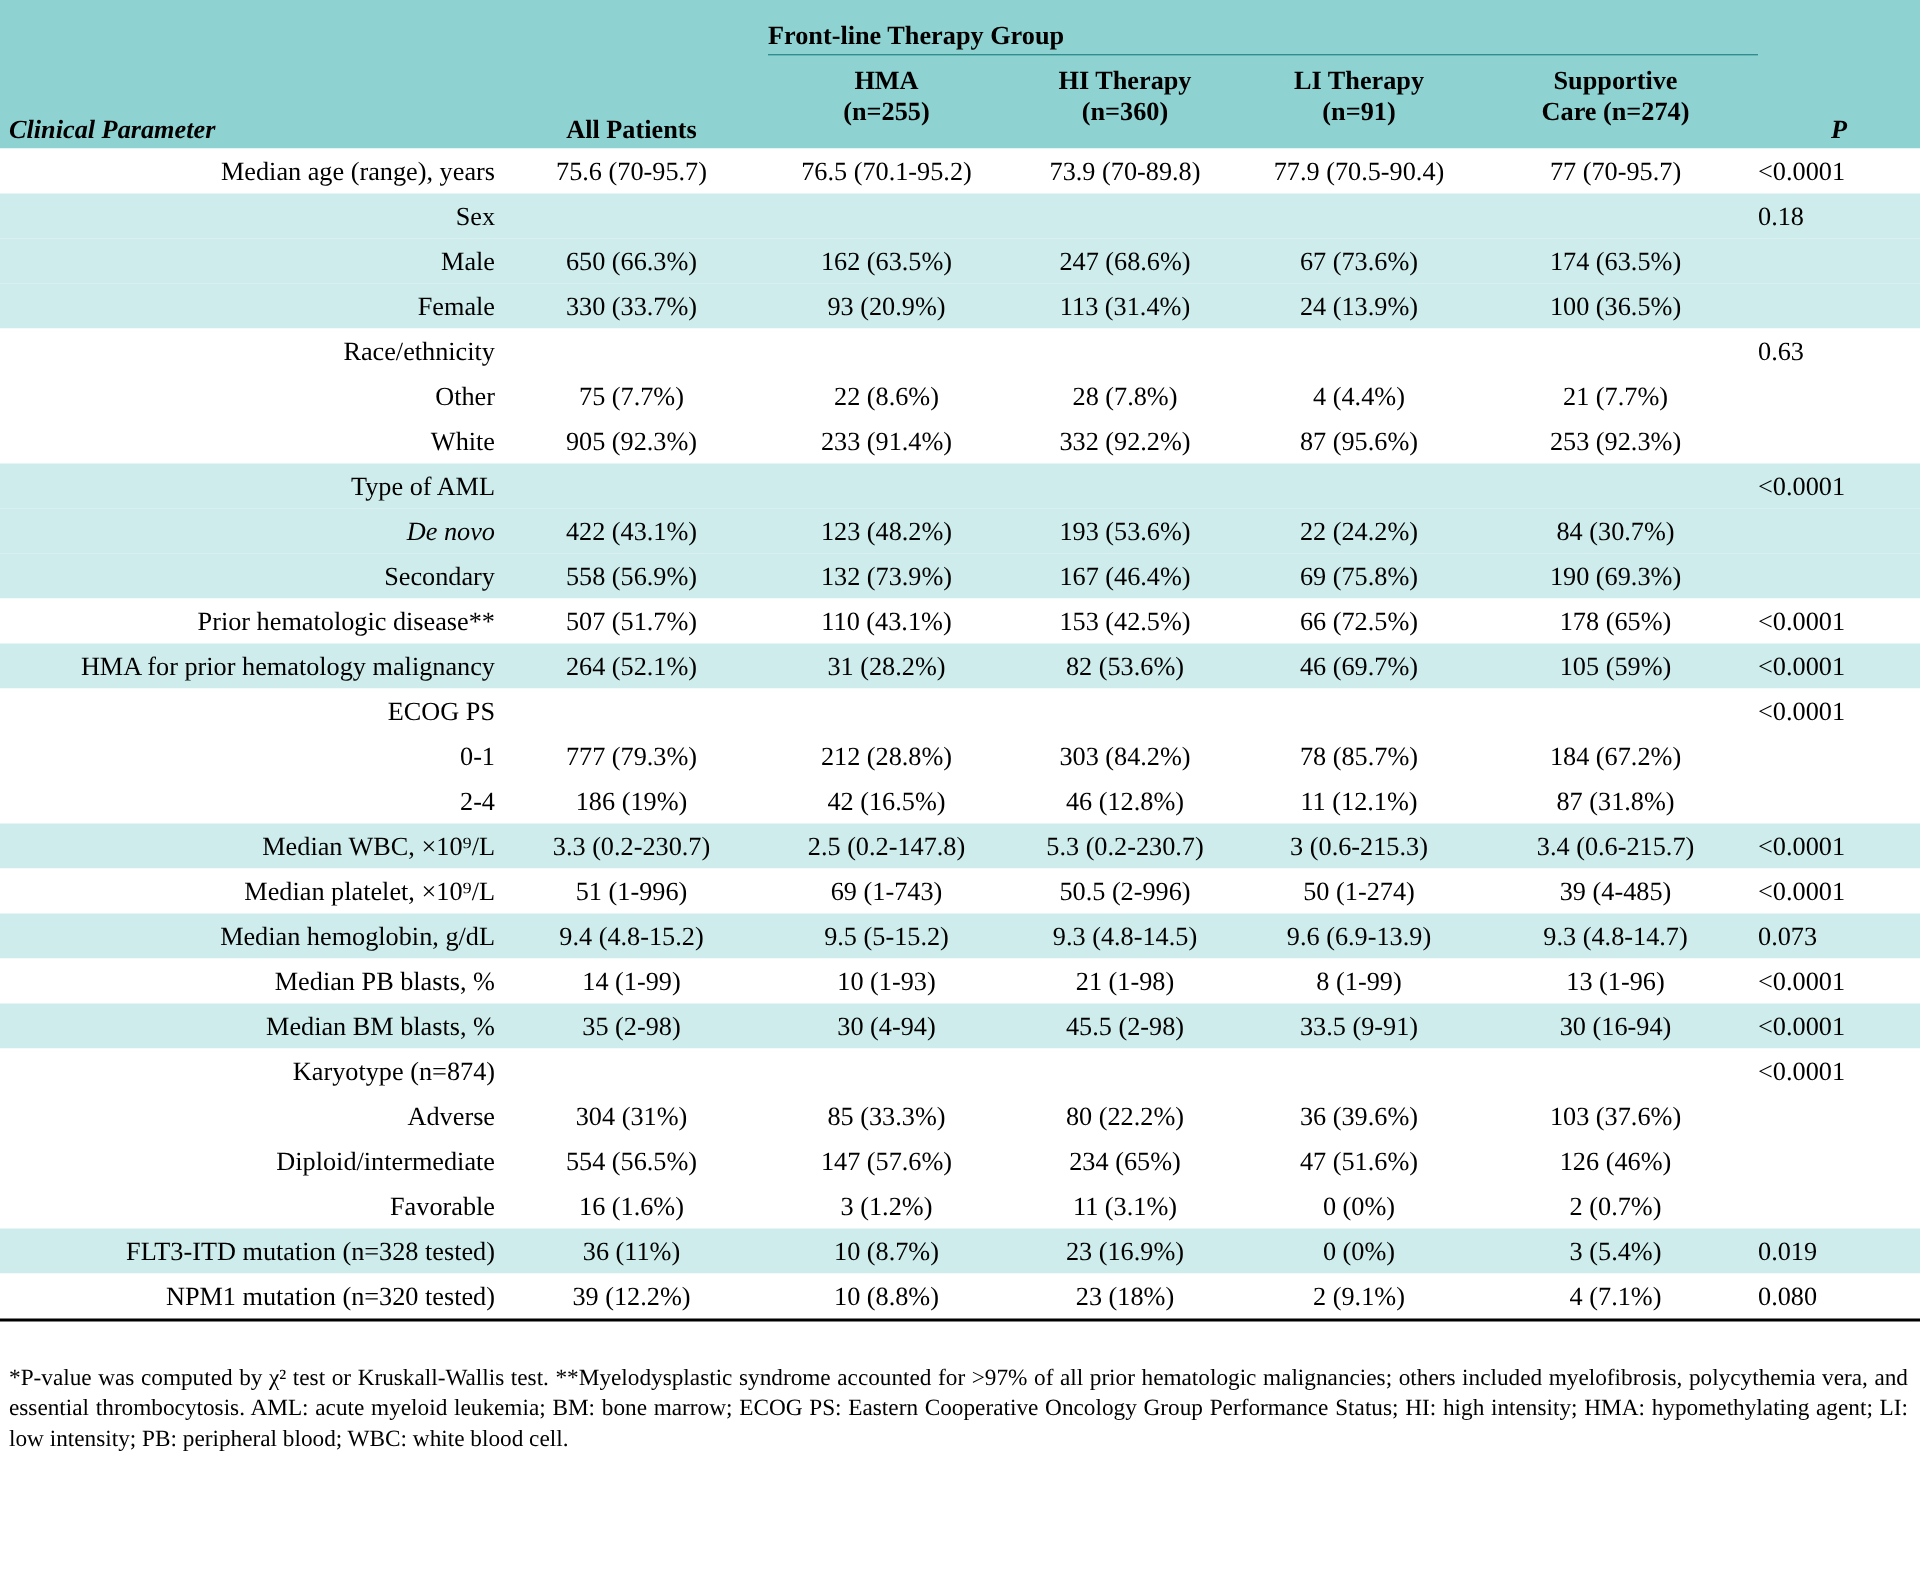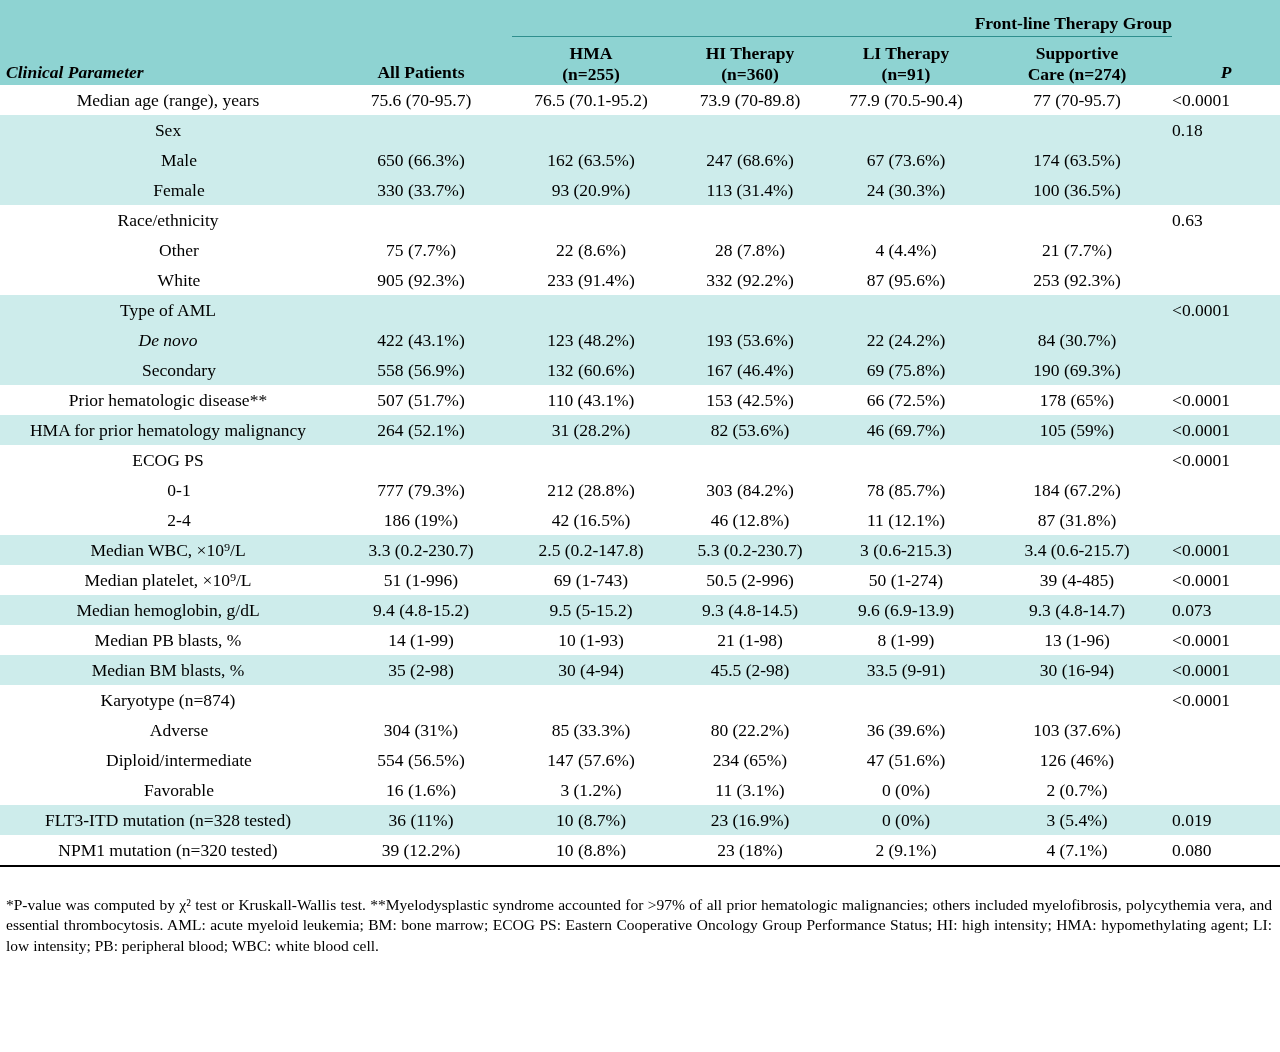--- a/index.html
+++ b/index.html
@@ -39,45 +39,45 @@
     padding: 0;
     vertical-align: bottom;
   }
   .hdr-row1 th {
     height: 30px;
     padding-top: 4px;
     padding-bottom: 2px;
   }
   .hdr-row2 th {
     height: 48px;
-    padding-bottom: 0;
+    padding-bottom: 14px;
   }
   th.left {
     text-align: left;
     padding-left: 6px;
     font-style: italic;
   }
   th.center { text-align: center; }
 
   .group-head {
-    text-align: right;
+    text-align: left;
     border-bottom: 1px solid #2f8f8e;
   }
   .ital { font-style: italic; }
 
   tbody td {
     padding: 3px 0 3px 0;
     height: 24px;
     vertical-align: middle;
   }
   tbody tr.shade td { background: #cdeceb; }
   tbody tr.plain td { background: #ffffff; }
 
   td.label {
-    text-align: center;
+    text-align: right;
     padding-left: 6px;
     white-space: nowrap;
   }
   td.label.indent1 { padding-left: 28px; }
   td.num {
     text-align: center;
   }
   td.p {
     text-align: left;
   }
@@ -161,21 +161,21 @@
           <td class="num">247 (68.6%)</td>
           <td class="num">67 (73.6%)</td>
           <td class="num">174 (63.5%)</td>
           <td class="p"></td>
         </tr>
         <tr class="shade">
           <td class="label indent1">Female</td>
           <td class="num">330 (33.7%)</td>
           <td class="num">93 (20.9%)</td>
           <td class="num">113 (31.4%)</td>
-          <td class="num">24 (30.3%)</td>
+          <td class="num">24 (13.9%)</td>
           <td class="num">100 (36.5%)</td>
           <td class="p"></td>
         </tr>
         <tr class="plain">
           <td class="label">Race/ethnicity</td>
           <td class="num"></td>
           <td class="num"></td>
           <td class="num"></td>
           <td class="num"></td>
           <td class="num"></td>
@@ -213,21 +213,21 @@
           <td class="num">422 (43.1%)</td>
           <td class="num">123 (48.2%)</td>
           <td class="num">193 (53.6%)</td>
           <td class="num">22 (24.2%)</td>
           <td class="num">84 (30.7%)</td>
           <td class="p"></td>
         </tr>
         <tr class="shade">
           <td class="label indent1">Secondary</td>
           <td class="num">558 (56.9%)</td>
-          <td class="num">132 (60.6%)</td>
+          <td class="num">132 (73.9%)</td>
           <td class="num">167 (46.4%)</td>
           <td class="num">69 (75.8%)</td>
           <td class="num">190 (69.3%)</td>
           <td class="p"></td>
         </tr>
         <tr class="plain">
           <td class="label">Prior hematologic disease**</td>
           <td class="num">507 (51.7%)</td>
           <td class="num">110 (43.1%)</td>
           <td class="num">153 (42.5%)</td>

